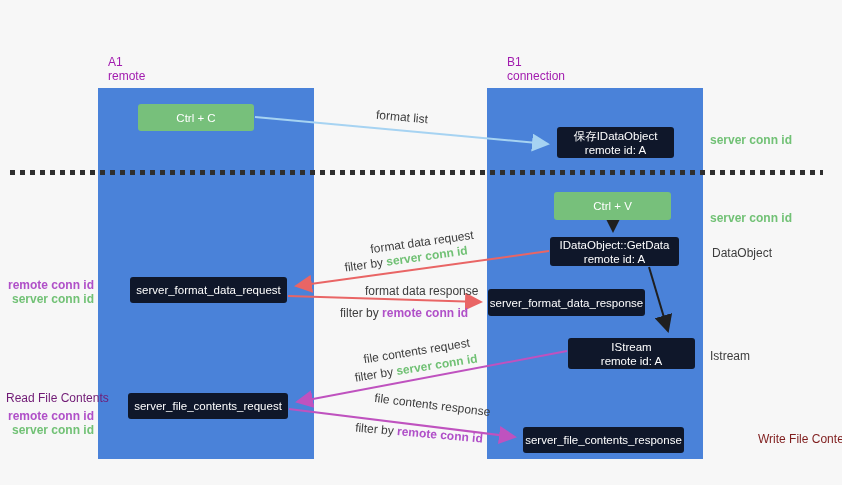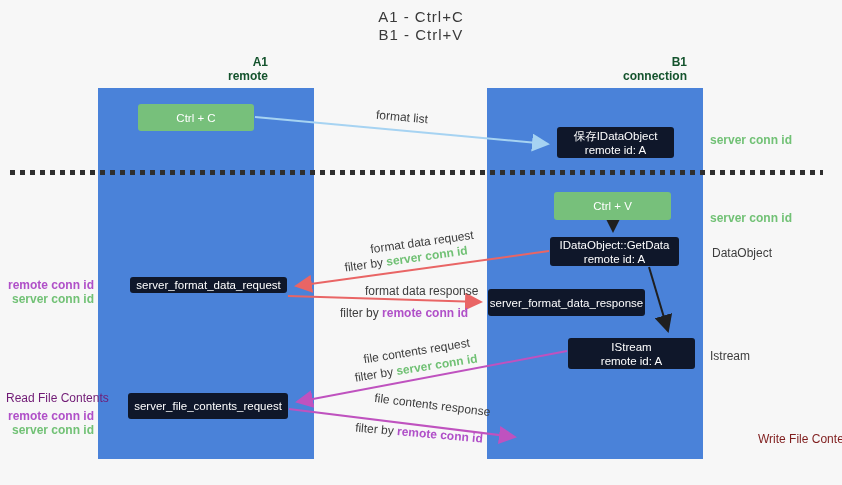--- a/index.html
+++ b/index.html
@@ -17,40 +17,40 @@
     position:absolute; left:0; right:0; top:8;
     top:8px; text-align:center;
     font-size:15px; line-height:18px; color:#3a3a3a; letter-spacing:1px;
   }
 
   .lifeline { position:absolute; background:#4a82d9; top:88px; height:371px; width:216px; }
   #col-left  { left:98px; }
   #col-right { left:487px; }
 
   .col-header {
-    position:absolute; top:55px; text-align:right;
-    font-size:12px; line-height:14px; color:#14532d;font-weight:bold;
+    position:absolute; top:55px; text-align:left;
+    font-size:12px; line-height:14px; color:#a21caf;
   }
   #hdr-left  { left:108px; width:160px; }
   #hdr-right { left:507px; width:180px; }
 
   .node {
     position:absolute; display:flex; flex-direction:column;
     align-items:center; justify-content:center;
     color:#ffffff; font-size:11.5px; line-height:14px; text-align:center;
     border-radius:3px;
   }
   .green  { background:#77c07b; }
   .orange { background:#0f172a; }
 
   #n-ctrlc   { left:138px; top:104px; width:116px; height:27px; }
   #n-save    { left:557px; top:127px; width:117px; height:31px; }
   #n-ctrlv   { left:554px; top:192px; width:117px; height:28px; }
   #n-getdata { left:550px; top:237px; width:129px; height:29px; }
-  #n-freq    { left:130px; top:277px; width:157px; height:16px; }
+  #n-freq    { left:130px; top:277px; width:157px; height:26px; }
   #n-fresp   { left:488px; top:289px; width:157px; height:27px; }
   #n-istream { left:568px; top:338px; width:127px; height:31px; }
   #n-creq    { left:128px; top:393px; width:160px; height:26px; }
   #n-cresp   { left:523px; top:427px; width:161px; height:26px; }
 
   .divider {
     position:absolute; left:10px; top:170px; width:813px; height:5px;
     background:repeating-linear-gradient(90deg,#2e2e2e 0 5px, transparent 5px 10px);
   }
 
@@ -78,24 +78,20 @@
   #s-write      { left:714px; top:432px; color:#7f1d1d;margin-left:44px; }
   #s-pair1 { left:8px;  top:278px; width:86px; text-align:right; }
   #s-read  { left:6px;  top:391px; color:#701a75; }
   #s-pair2 { left:8px;  top:409px; width:86px; text-align:right; }
 </style>
 </head>
 <body>
 
 <div id="stage">
 
-  <div class="title">
-    <div>A1 - Ctrl+C</div>
-    <div>B1 - Ctrl+V</div>
-  </div>
 
   <div class="lifeline" id="col-left"></div>
   <div class="lifeline" id="col-right"></div>
 
   <div class="col-header" id="hdr-left">
     <div>A1</div>
     <div>remote</div>
   </div>
   <div class="col-header" id="hdr-right">
     <div>B1</div>
@@ -148,20 +144,23 @@
   <div class="node orange" id="n-fresp">
     <span>server_format_data_response</span>
   </div>
   <div class="node orange" id="n-istream">
     <span>IStream</span>
     <span>remote id: A</span>
   </div>
   <div class="node orange" id="n-creq">
     <span>server_file_contents_request</span>
   </div>
+  <div class="node orange" id="n-cresp">
+    <span>server_file_contents_response</span>
+  </div>
 
   <div class="lbl" id="l-formatlist">format list</div>
 
   <div class="lbl" id="l-fdr">format data request</div>
   <div class="lbl" id="l-fbs1">
     <span>filter by</span>
     <span class="green-t">server conn id</span>
   </div>
 
   <div class="lbl" id="l-fdre">format data response</div>

